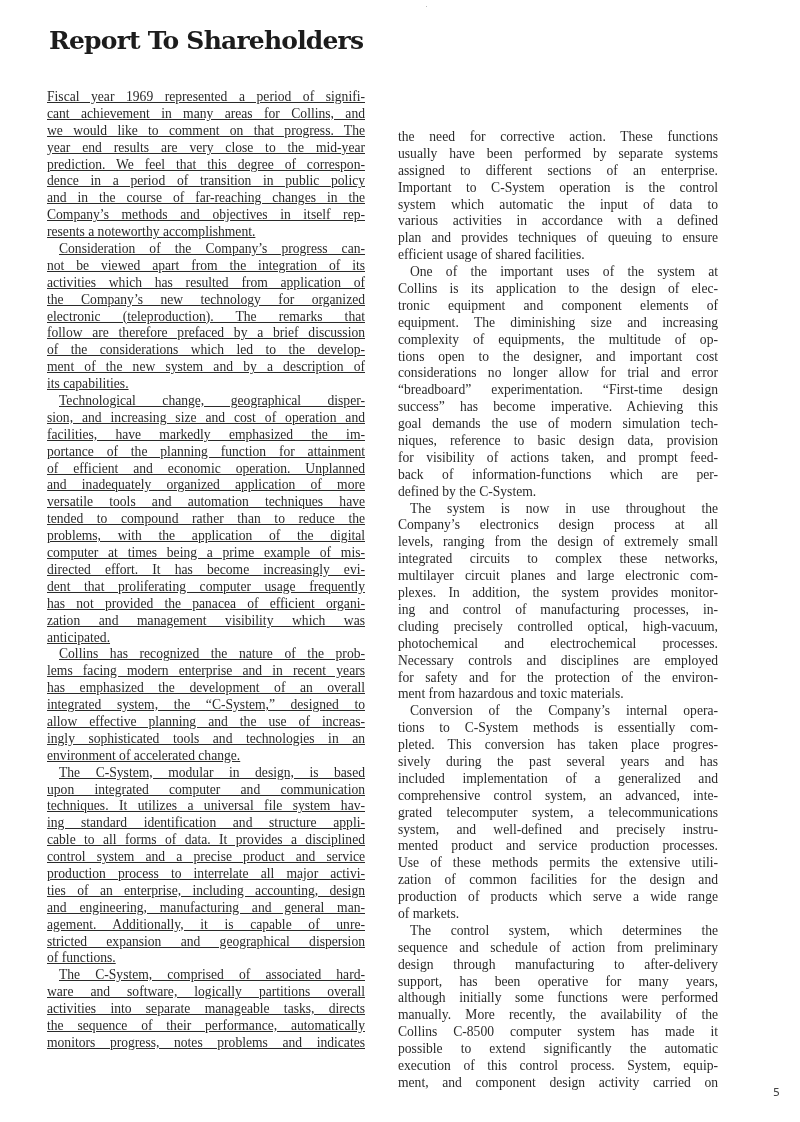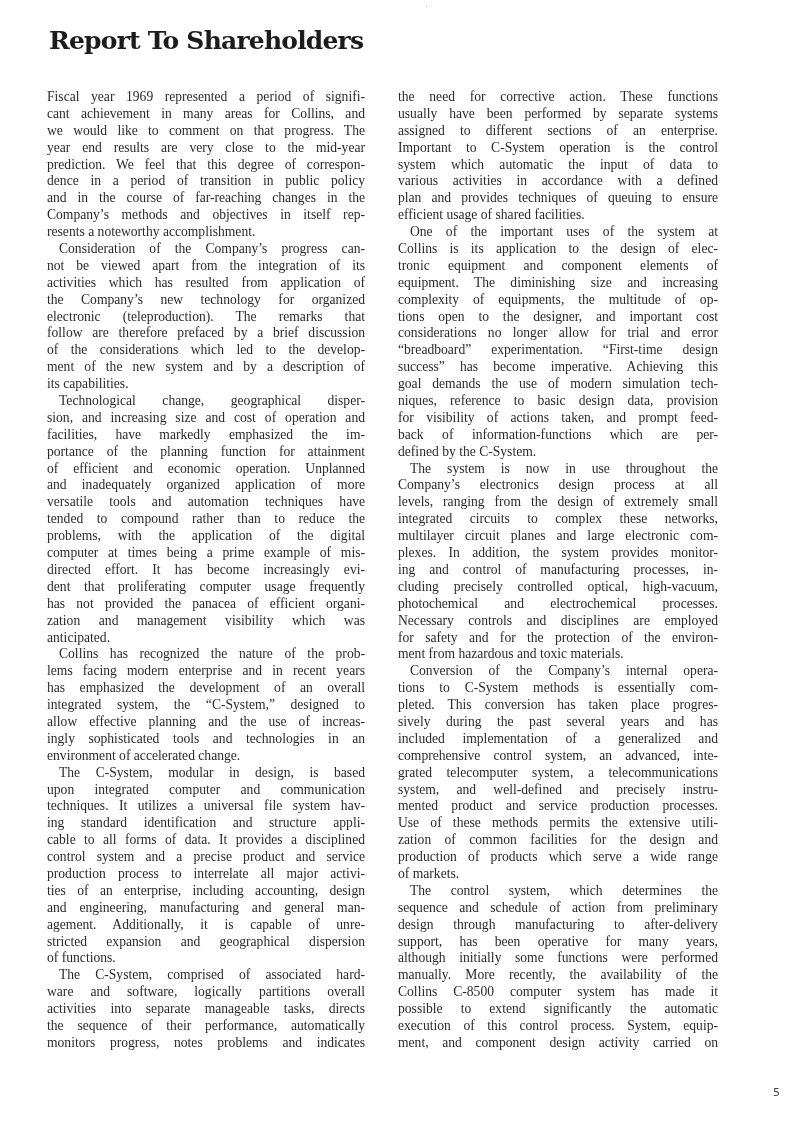--- a/index.html
+++ b/index.html
@@ -9,22 +9,22 @@
     position: absolute; left: 45px; top: 22px;
     font-family: "DejaVu Serif", "Liberation Serif", serif;
     font-weight: bold; font-size: 25px; letter-spacing: -0.8px;
     color: #1c1c1c; margin: 4px; white-space: nowrap;
   }
   .col {
     position: absolute; top: 89px; width: 318px;
     font-family: "Liberation Serif", "DejaVu Serif", serif;
     font-size: 13.6px; line-height: 16.9px; color: #2a2a2a;
   }
-  .col.left { left: 47px; }
-  .col.right { left: 398px; width: 320px; }
+  .col.left { left: 47px; text-decoration: underline; }
+  .col.right { left: 398px; width: 320px; margin-top: 40px; }
   .line {
     display: block; white-space: nowrap; text-align: justify;
     text-align-last: justify; height: 16.9px; overflow: visible;
   }
   .line.last { text-align-last: left; }
   .line.indent { padding-left: 12px; }
   .pagenum {
     position: absolute; left: 773px; top: 1086px;
     font-family: "DejaVu Sans", "Liberation Sans", sans-serif;
     font-size: 11px; color: #444;

